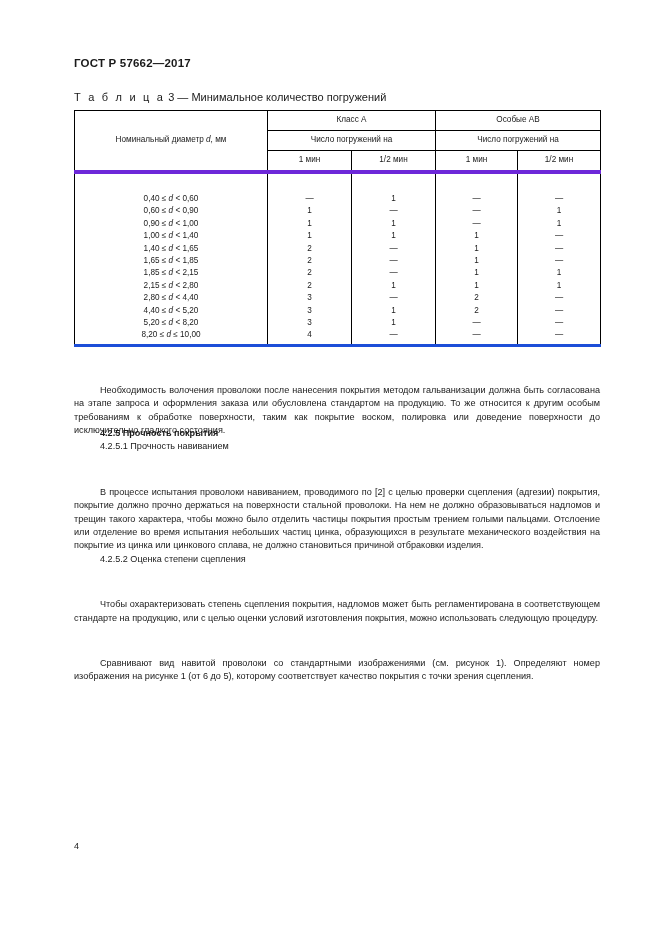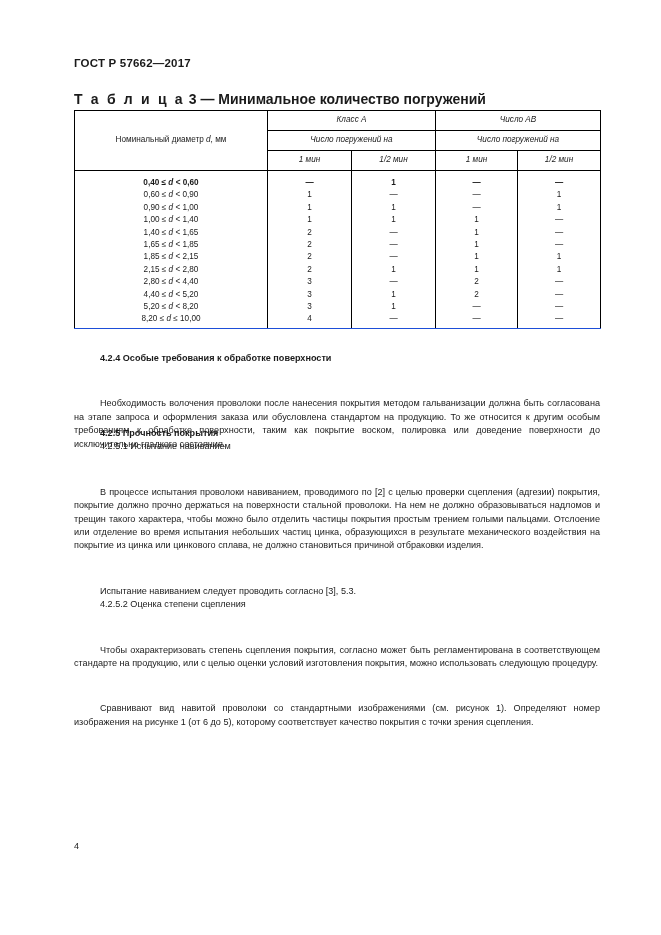--- a/index.html
+++ b/index.html
@@ -32,23 +32,22 @@
     font-weight: bold;
     letter-spacing: 0.2px;
     white-space: nowrap;
   }
 
   
   .table-caption {
     position: absolute;
     left: 68px;
     top: 91px;
-    font-size: 14px;
+    font-size: 11px;
     white-space: nowrap;
-    font-weight: bold;
   }
   .table-caption .spaced {
     letter-spacing: 2.2px;
   }
 
   
   .tbl-wrap {
     position: absolute;
     left: 68px;
     top: 110px;
@@ -64,47 +63,45 @@
   table.data td {
     border: 1px solid #000;
     padding: 0;
     text-align: center;
     vertical-align: middle;
     font-weight: normal;
     line-height: 1.25;
   }
   table.data th.colhead {
     height: 19px;
-    font-style: italic;
   }
   table.data th.rowlabel {
     padding: 0 12px;
   }
   table.data td.val {
     height: 12.4px;
   }
   td.diam {
     height: 12.4px;
     white-space: nowrap;
   }
   .ital {
     font-style: italic;
   }
   
   table.data tbody td {
     border-top: none;
     border-bottom: none;
   }
   table.data tbody tr:first-child td {
-    border-top: 1px solid #6d28d9;
-    padding-top: 6px;
-    font-weight: bold;
+    border-top: 4px solid #6d28d9;
+    padding-top: 19px;
   }
   table.data tbody tr:last-child td {
-    border-bottom: 1px solid #1d4ed8;
+    border-bottom: 3px solid #1d4ed8;
     padding-bottom: 2px;
   }
 
   
   .body-block {
     position: absolute;
     left: 68px;
     width: 526px;
     font-size: 9.1px;
     line-height: 13.4px;
@@ -155,21 +152,21 @@
         <col style="width:84px">
         <col style="width:82px">
         <col style="width:83px">
       </colgroup>
       <thead>
         <tr>
           <th class="rowlabel" rowspan="3">
             <span>Номинальный диаметр </span><span class="ital">d</span><span>, мм</span>
           </th>
           <th class="colhead" colspan="2">Класс А</th>
-          <th class="colhead" colspan="2">Число АВ</th>
+          <th class="colhead" colspan="2">Особые АВ</th>
         </tr>
         <tr>
           <th class="colhead" colspan="2">Число погружений на</th>
           <th class="colhead" colspan="2">Число погружений на</th>
         </tr>
         <tr>
           <th class="colhead">1 мин</th>
           <th class="colhead">1/2 мин</th>
           <th class="colhead">1 мин</th>
           <th class="colhead">1/2 мин</th>
@@ -258,28 +255,26 @@
             <td class="val">4</td>
             <td class="val">—</td>
             <td class="val">—</td>
             <td class="val">—</td>
           </tr>
         </tbody>
     </table>
   </div>
 
   <div class="body-block" style="top:352px;">
-    <p class="head">4.2.4  Особые требования к обработке поверхности</p>
     <p class="ind">Необходимость волочения проволоки после нанесения покрытия методом гальванизации должна быть согласована на этапе запроса и оформления заказа или обусловлена стандартом на продукцию. То же относится к другим особым требованиям к обработке поверхности, таким как покрытие воском, полировка или доведение поверхности до исключительно гладкого состояния.</p>
   </div>
 
   <div class="body-block" style="top:427px;">
     <p class="head">4.2.5  Прочность покрытия</p>
-    <p class="sub">4.2.5.1  Испытание навиванием</p>
+    <p class="sub">4.2.5.1  Прочность навиванием</p>
     <p class="ind">В процессе испытания проволоки навиванием, проводимого по [2] с целью проверки сцепления (адгезии) покрытия, покрытие должно прочно держаться на поверхности стальной проволоки. На нем не должно образовываться надломов и трещин такого характера, чтобы можно было отделить частицы покрытия простым трением голыми пальцами. Отслоение или отделение во время испытания небольших частиц цинка, образующихся в результате механического воздействия на покрытие из цинка или цинкового сплава, не должно становиться причиной отбраковки изделия.</p>
-    <p class="ind">Испытание навиванием следует проводить согласно [3], 5.3.</p>
     <p class="sub">4.2.5.2  Оценка степени сцепления</p>
-    <p class="ind">Чтобы охарактеризовать степень сцепления покрытия, согласно может быть регламентирована в соответствующем стандарте на продукцию, или с целью оценки условий изготовления покрытия, можно использовать следующую процедуру.</p>
+    <p class="ind">Чтобы охарактеризовать степень сцепления покрытия, надломов может быть регламентирована в соответствующем стандарте на продукцию, или с целью оценки условий изготовления покрытия, можно использовать следующую процедуру.</p>
     <p class="ind">Сравнивают вид навитой проволоки со стандартными изображениями (см. рисунок 1). Определяют номер изображения на рисунке 1 (от 6 до 5), которому соответствует качество покрытия с точки зрения сцепления.</p>
   </div>
 
   <div class="page-num">4</div>
 </div>
 
 </body></html>

